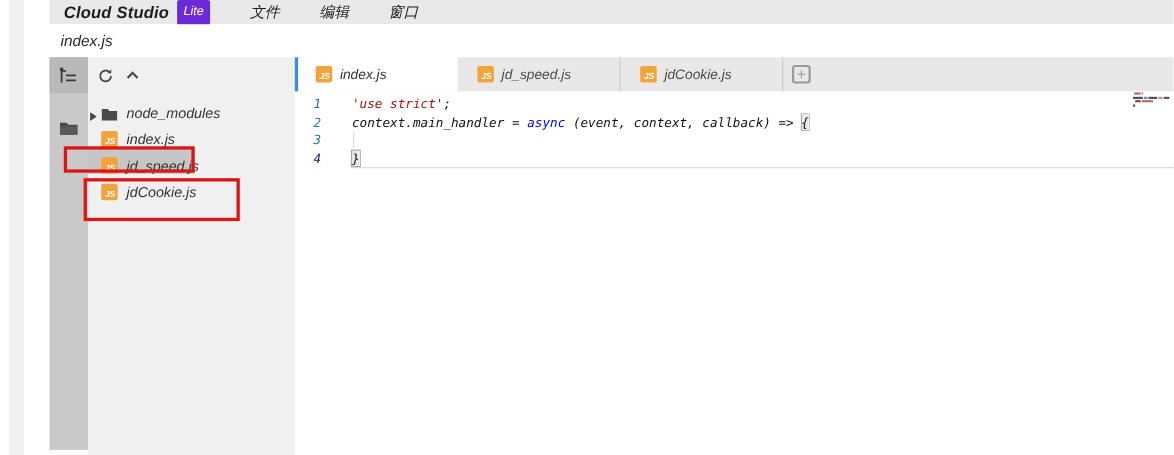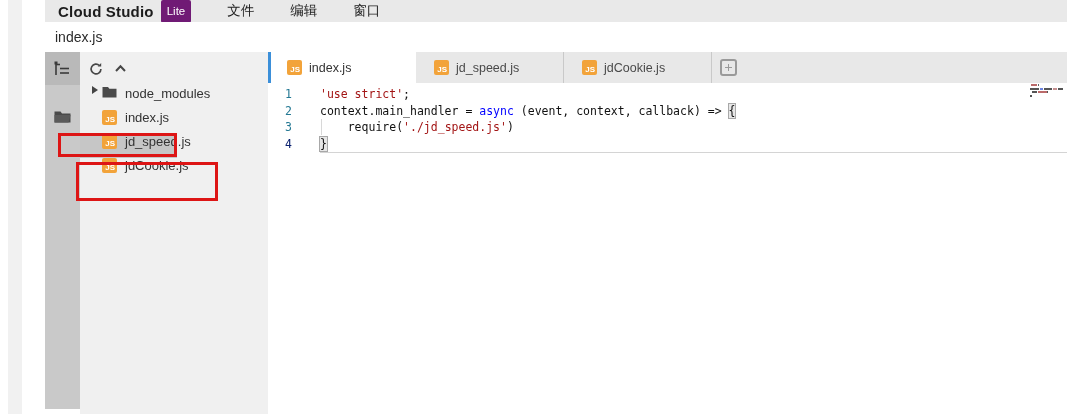--- a/index.html
+++ b/index.html
@@ -1,45 +1,45 @@
 <!DOCTYPE html>
 <html><head>
 <meta charset="utf-8">
 <style>
   * { margin:0; padding:0; box-sizing:border-box; }
   body { background:#ffffff; font-family:"Liberation Sans", sans-serif; }
-  .screen { position:relative; width:1067px; height:414px; background:#fff; overflow:hidden; }
+  .screen { position:relative; width:1067px; height:414px; background:#fff; overflow:hidden;font-style:italic; }
 
   .left-strip { position:absolute; left:8px; top:0; width:14px; height:414px; background:#f1f1f1; }
 
   
   .menubar { position:absolute; left:45px; top:0; right:0; height:22px; background:#e9e9e9;
              display:flex; align-items:center; padding-left:13px; }
   .logo { font-weight:bold; font-size:15px; color:#1c1c1c; letter-spacing:.2px; }
-  .lite-badge { background:#701a75; color:#fff; font-size:11.5px; line-height:15px; padding:4px 6px;
+  .lite-badge { background:#6d28d9; color:#fff; font-size:11.5px; line-height:15px; padding:4px 6px;
                 margin-left:7px; border-radius:2px; }
   .menu-item { font-size:13.5px; color:#222; margin-left:36px; cursor:default; }
   .menu-item:first-of-type { margin-left:40px; }
 
   
   .titlebar { position:absolute; left:45px; top:22px; right:0; height:30px; background:#fff;
               display:flex; align-items:center; padding-left:10px; font-size:14px; color:#2b2b2b; }
 
   
   .activitybar { position:absolute; left:45px; top:52px; width:35px; height:357px; background:#c9c9c9; }
   .ab-cell { width:35px; height:33px; display:flex; align-items:center; justify-content:center; }
   .ab-cell.active { background:#b9b9b9; }
   .ab-cell.folder-cell { margin-top:18px; height:26px; }
 
   
   .sidebar { position:absolute; left:80px; top:52px; width:188px; height:362px; background:#f0f0f0; }
   .side-toolbar { height:33px; display:flex; align-items:center; gap:11px; padding-left:9px; }
   .tool-btn { display:flex; align-items:center; justify-content:center; cursor:pointer; }
   .tree { margin-top:1px; }
-  .tree-row { height:24px; display:flex; align-items:flex-start; padding-left:12px; font-size:13px;
+  .tree-row { height:24px; display:flex; align-items:flex-end; padding-left:2px; font-size:13px;
               color:#333; position:relative; cursor:pointer; }
   .row-sel-bg { position:absolute; left:0; top:0; width:97px; height:24px; background:#c6c6c6; }
   .arrow-slot { width:10px; flex:none; display:flex; align-items:center; z-index:1; }
   .tri-right { width:0; height:0; border-left:6px solid #444; border-top:4px solid transparent;
                border-bottom:4px solid transparent; }
   .js-badge { width:15px; height:15px; background:#f2a33a; border-radius:2px; color:#fff;
               font-weight:bold; font-size:8px; display:flex; align-items:flex-end; justify-content:flex-end;
               padding:0 2px 1px 0; flex:none; z-index:1; }
   .tree-label { margin-left:8px; z-index:1; white-space:nowrap; }
   .folder-glyph { flex:none; z-index:1; display:flex; }
@@ -194,21 +194,20 @@
       <div class="code-row">
         <span class="ln">1</span>
         <span class="code-text"><span style="color: rgb(163, 21, 21);">'use strict'</span><span style="color: rgb(17, 17, 17);">;</span></span>
       </div>
       <div class="code-row">
         <span class="ln">2</span>
         <span class="code-text"><span style="color: rgb(17, 17, 17);">context.main_handler = </span><span style="color: rgb(0, 0, 255); margin-top: 33px;">async</span><span style="color: rgb(17, 17, 17);"> (event, context, callback) =&gt; </span><span class="bracket" style="color: rgb(17, 17, 17);">{</span></span>
       </div>
       <div class="code-row">
         <span class="ln">3</span>
-        <span class="code-text"><span style="color: rgb(17, 17, 17);">    require(</span><span style="color: rgb(163, 21, 21);">'./jd_speed.js'</span><span style="color: rgb(17, 17, 17);">)</span></span>
       </div>
       <div class="code-row">
         <span class="ln active">4</span>
         <span class="code-text"><span class="bracket" style="color: rgb(17, 17, 17);">}</span></span>
       </div>
       <div class="indent-guide"></div>
       <div class="cur-underline"></div>
     </div>
 
     <div class="minimap">

